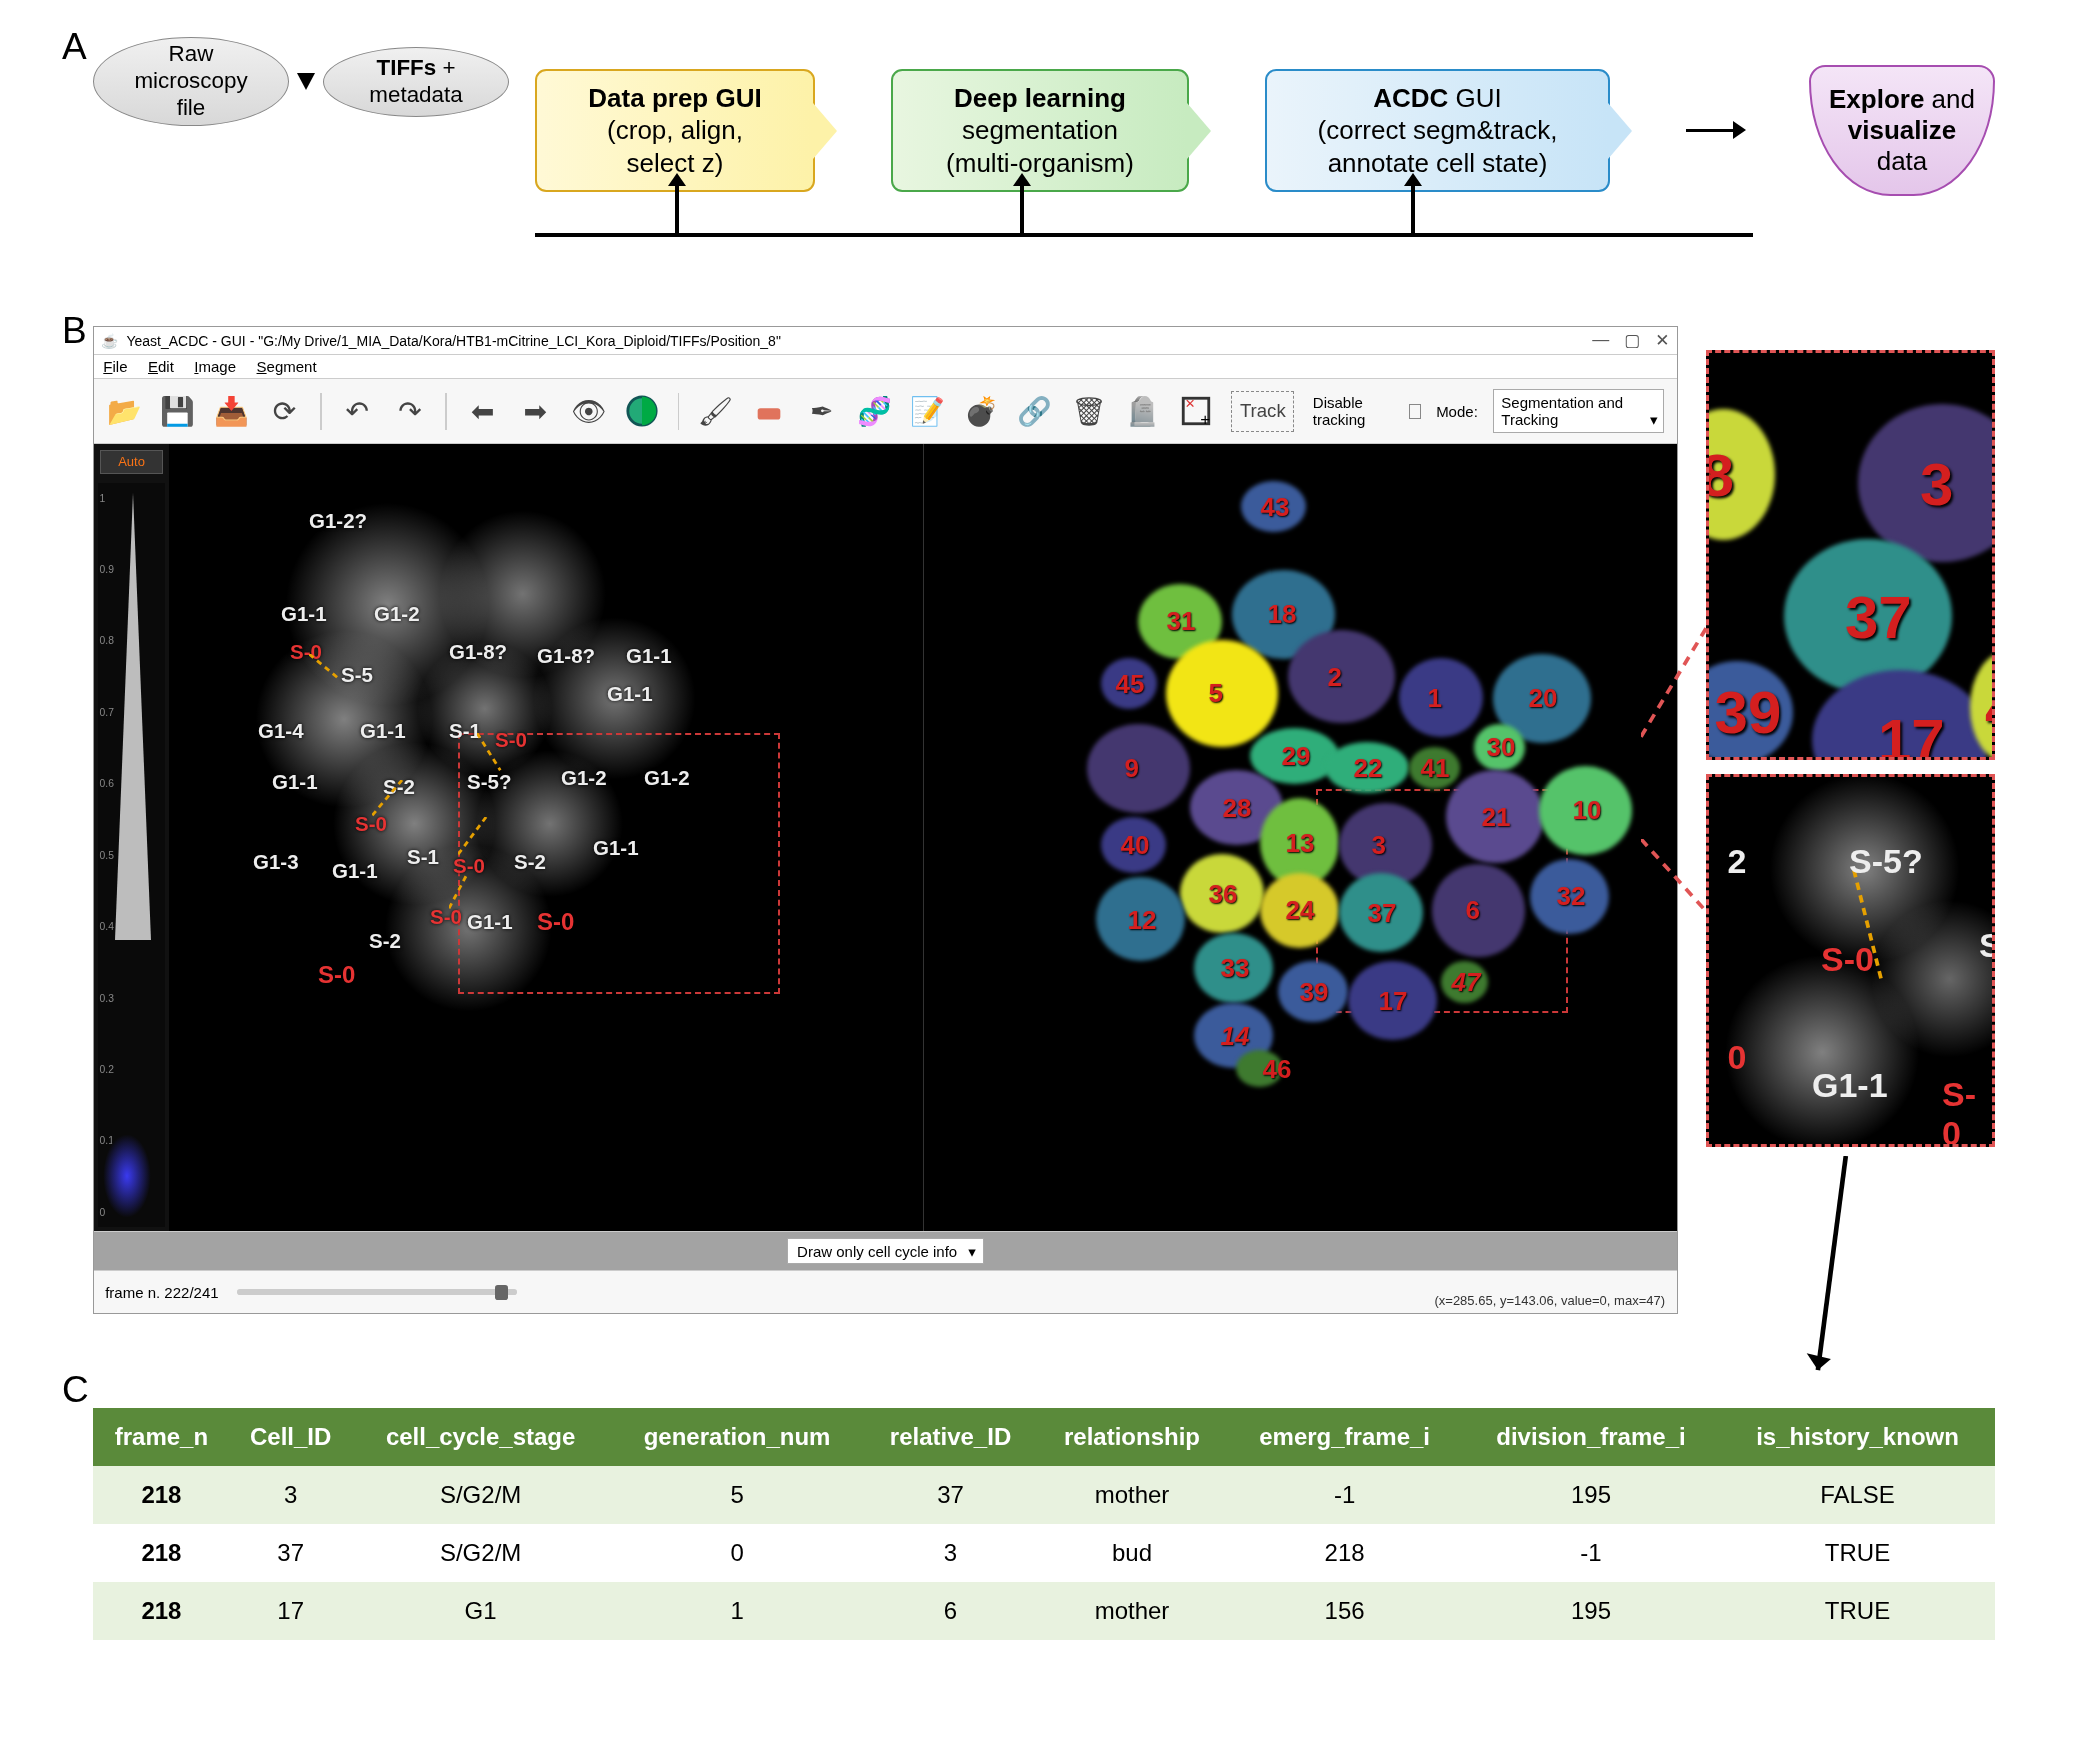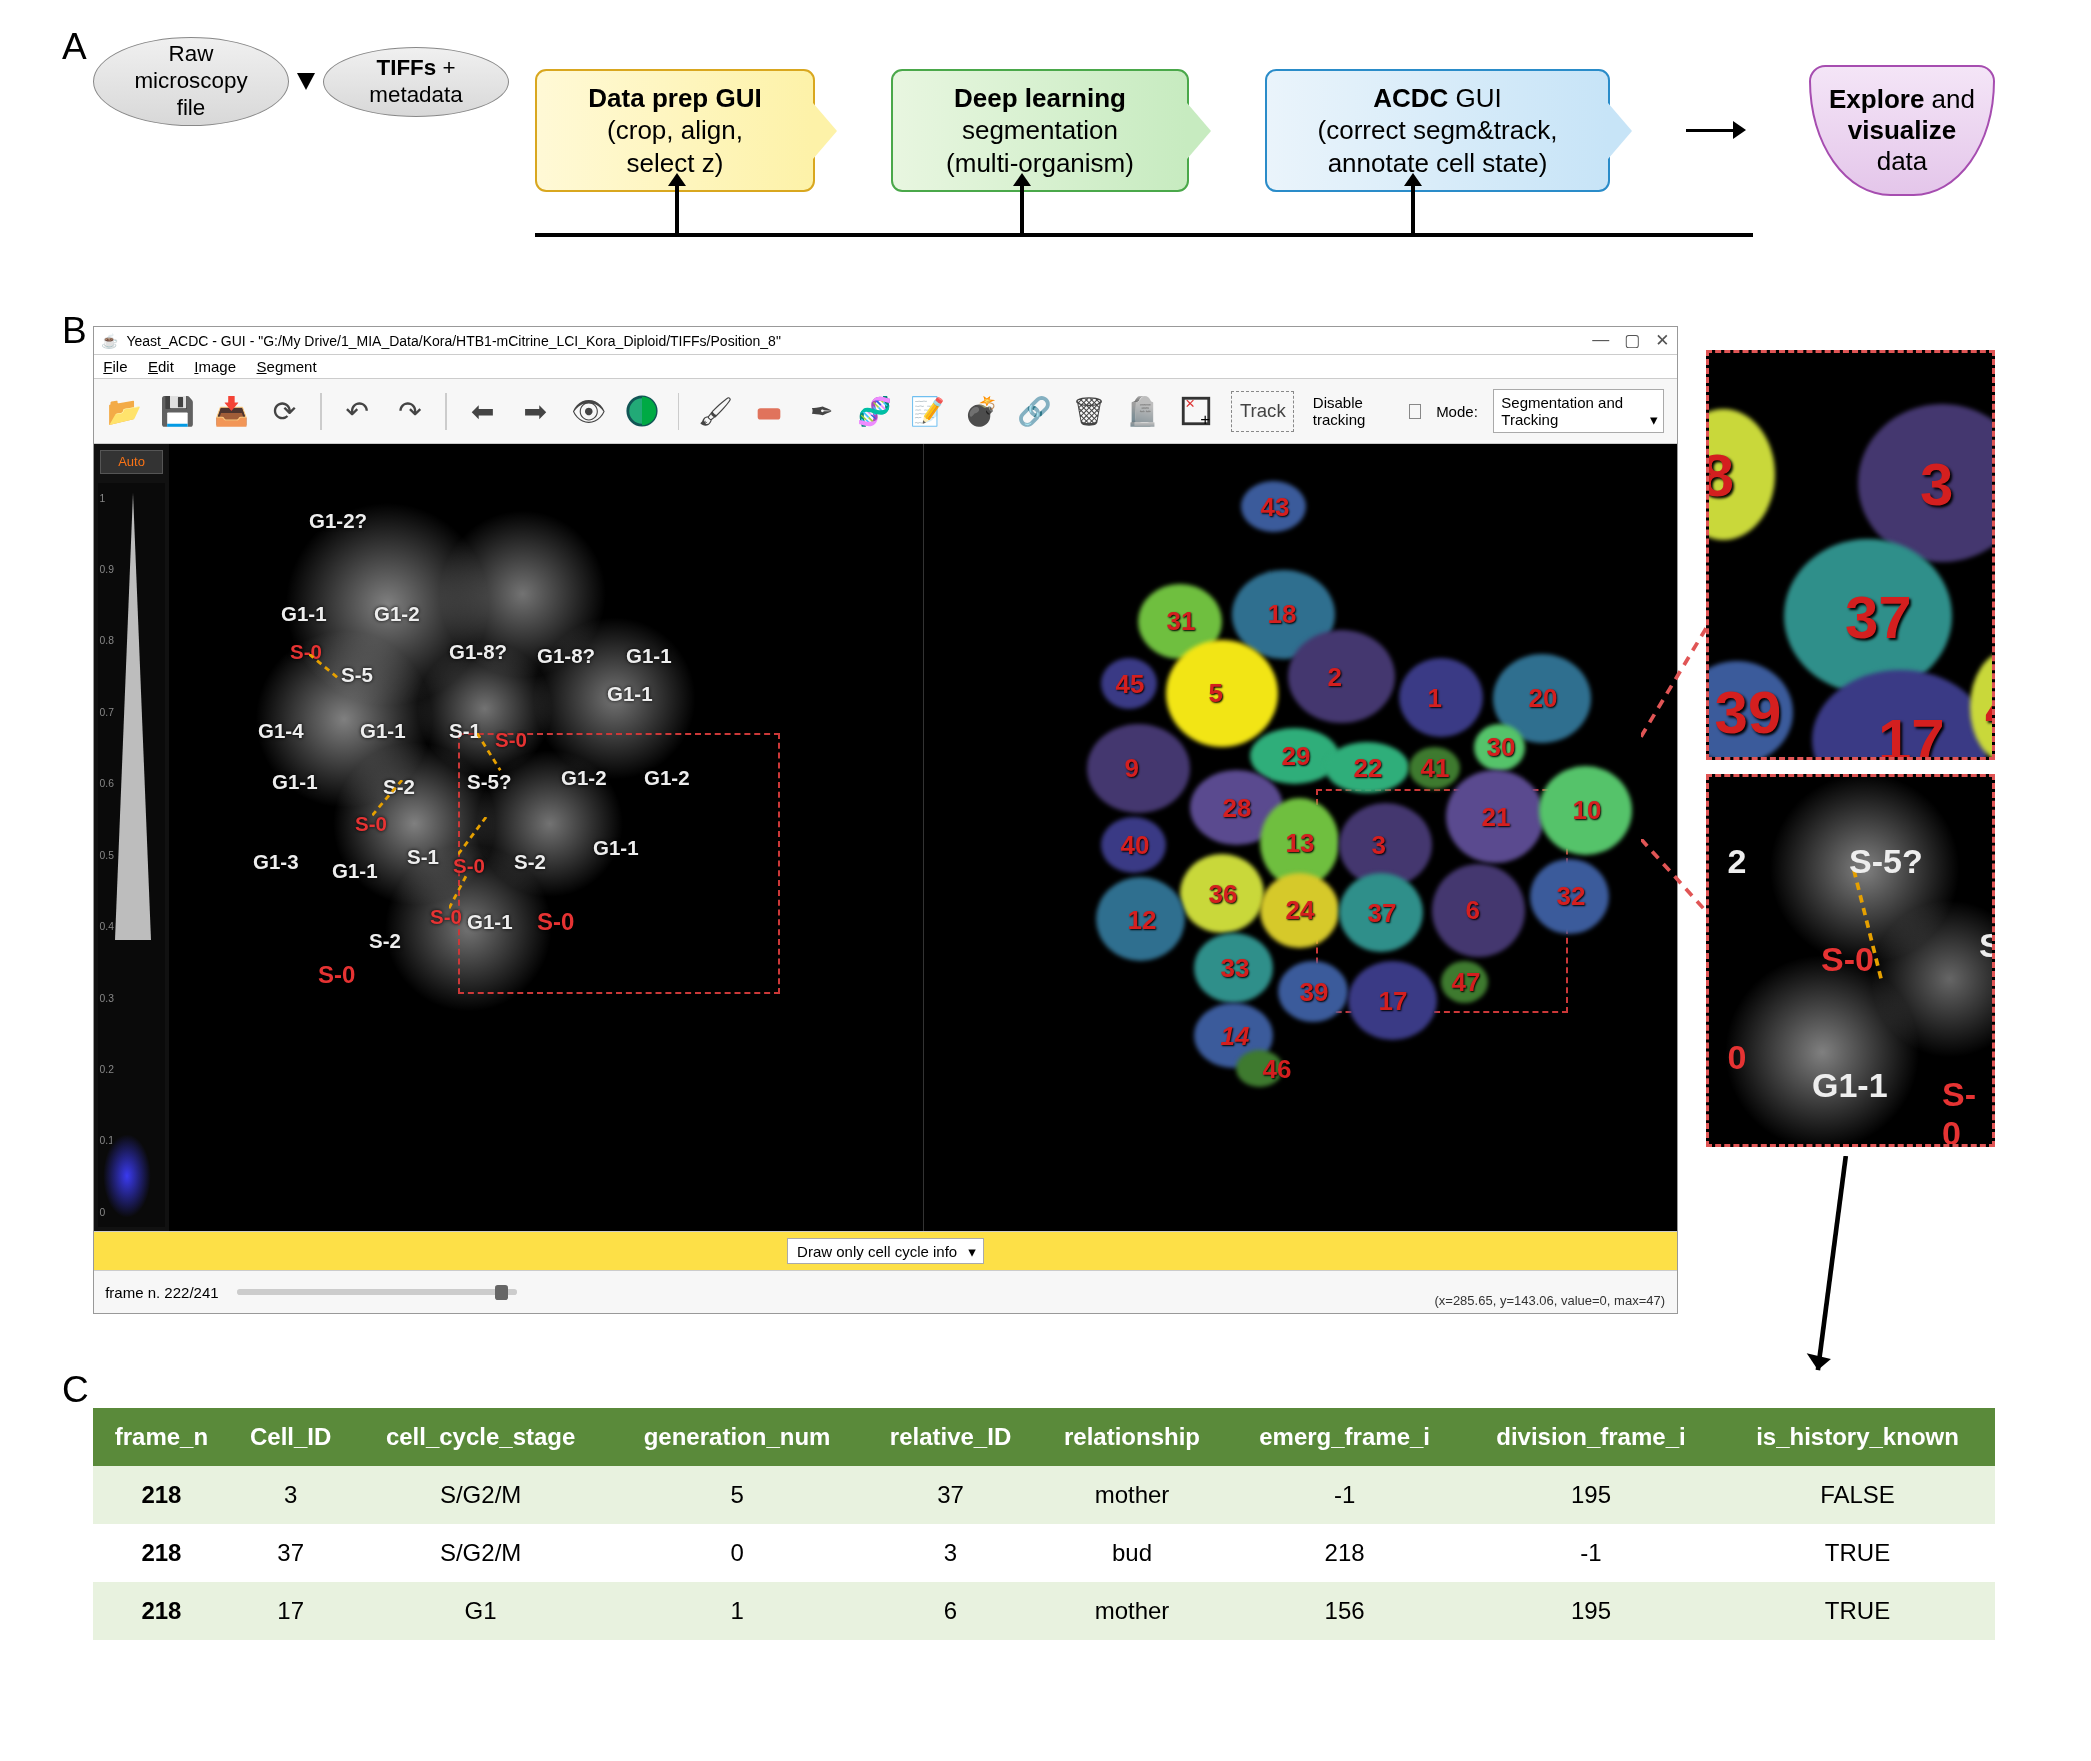--- a/index.html
+++ b/index.html
@@ -335,29 +335,29 @@
             <div class="seg-id" style="left: 633px; top: 437px;">32</div>
             <div class="cell-blob" style="left: 172px; top: 433px; width: 89px; height: 84px; background: rgb(47, 111, 143);"></div>
             <div class="seg-id" style="left: 204px; top: 461px;">12</div>
             <div class="cell-blob" style="left: 270px; top: 489px; width: 79px; height: 70px; background: rgb(47, 143, 138);"></div>
             <div class="seg-id" style="left: 297px; top: 509px;">33</div>
             <div class="cell-blob" style="left: 354px; top: 517px; width: 70px; height: 61px; background: rgb(59, 91, 155);"></div>
             <div class="seg-id" style="left: 376px; top: 533px;">39</div>
             <div class="cell-blob" style="left: 424px; top: 517px; width: 89px; height: 79px; background: rgb(58, 58, 133);"></div>
             <div class="seg-id" style="left: 455px; top: 542px;">17</div>
             <div class="cell-blob" style="left: 517px; top: 517px; width: 47px; height: 42px; background: rgb(62, 122, 47);"></div>
-            <div class="seg-id" style="left: 528px; top: 523px;">47</div>
+            <div class="seg-id" style="left: 528px; top: 523px; font-style: italic;">47</div>
             <div class="cell-blob" style="left: 270px; top: 559px; width: 79px; height: 65px; background: rgb(59, 91, 155);"></div>
             <div class="seg-id" style="left: 297px; top: 577px; font-style: italic;">14</div>
             <div class="cell-blob" style="left: 312px; top: 606px; width: 47px; height: 37px; background: rgb(62, 122, 47);"></div>
             <div class="seg-id" style="left: 323px; top: 610px; margin-left: 16px;">46</div>
           </div>
       </div>
     </div>
-    <div style="height:39px; border-top:0.9px solid #ccc; display:flex; align-items:center; justify-content:center; background:#fde047;">
+    <div style="height:39px; border-top:0.9px solid #ccc; display:flex; align-items:center; justify-content:center; background:#a3a3a3;">
       <span class="dd">Draw only cell cycle info</span>
     </div>
     <div class="bottom-bar">
       <span>frame n. 222/241</span>
       <div class="frame-slider">
           <div class="thumb"></div>
         </div>
     </div>
     <div class="coord-readout">(x=285.65, y=143.06, value=0, max=47)</div>
   </div>

